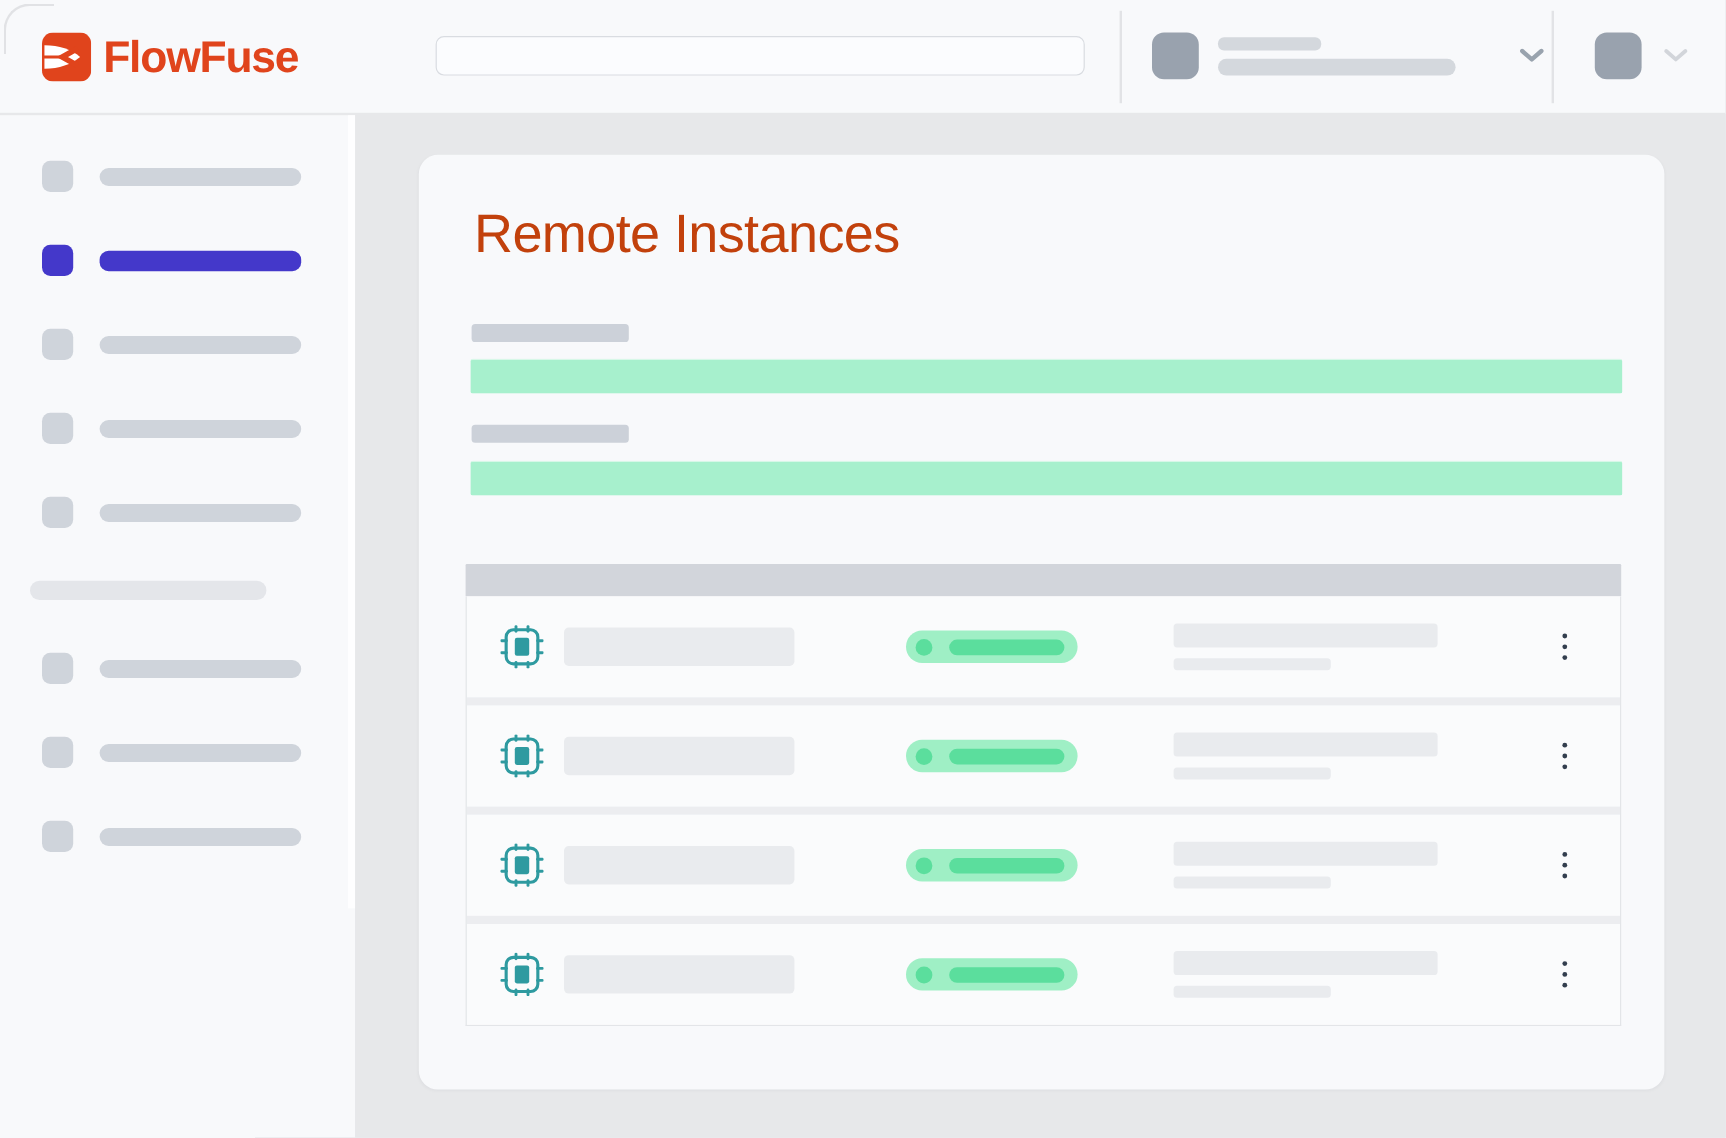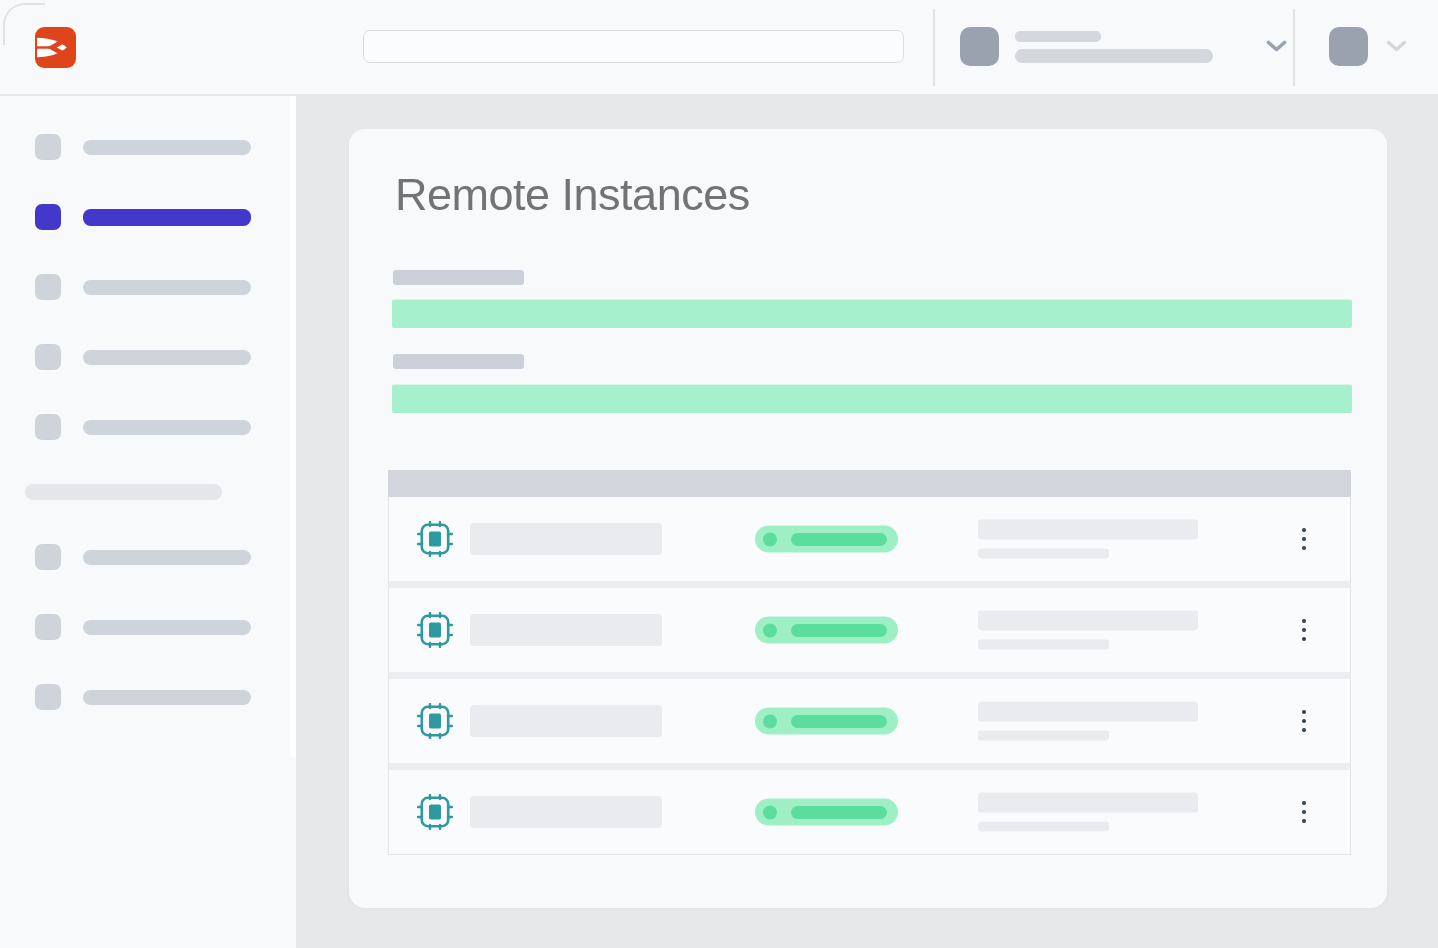--- a/index.html
+++ b/index.html
@@ -42,21 +42,21 @@
   .s-item.active .s-icon, .s-item.active .s-bar { background:#4438CA; }
   .s-item.active .s-bar { height:17px; }
   .s-heading { width:197px; height:16px; border-radius:8px; background:#e4e6ea;
     margin:4px 0 44px 25px; }
 
   
   main { position:absolute; left:296px; top:95px; width:1142px; height:853px; background:#e7e8ea; }
   .card { position:absolute; left:53px; top:34px; width:1038px; height:779px;
     background:#f8f9fb; border-radius:16px; box-shadow:0 1px 3px rgba(20,25,40,.04); }
   h1 { position:absolute; left:46px; top:40px; font-size:45px; font-weight:400;
-    color:#737373; letter-spacing:-.5px; line-height:1.15; }
+    color:#c2410c; letter-spacing:-.5px; line-height:1.15; }
   .field-label { position:absolute; left:44px; width:131px; height:15px;
     border-radius:3px; background:#ccd1d9; }
   .fl-1 { top:141px; } .fl-2 { top:225px; }
   .field-green { position:absolute; left:43px; width:960px; height:29px;
     border-radius:2px; background:#A7F0CD; border-top:1px solid rgba(255,255,255,.55); }
   .fg-1 { top:170px; } .fg-2 { top:255px; }
 
   
   .table { position:absolute; left:39px; top:341px; width:963px; height:385px; }
   .thead { width:100%; height:27px; background:#d2d5db; border-radius:1px; }
@@ -89,20 +89,21 @@
 <div class="app">
   <header>
     <div class="corner-arc"></div>
     <div class="brand">
       <svg class="logo" viewBox="0 0 40 40">
         <rect width="40" height="40" rx="9" fill="#E0441C"></rect>
         <path d="M2 10.5 C14 10.5 24 14 31 20 C24 26 14 29.5 2 29.5 Z" fill="#ffffff"></path>
         <path d="M29 13 L16.5 20 L29 27" stroke="#E0441C" stroke-width="4.6" fill="none" stroke-linejoin="miter"></path>
         <path d="M0 20 L16.5 20" stroke="#E0441C" stroke-width="2.4"></path>
       </svg>
+      <div class="wordmark">FlowFuse</div>
     </div>
     <input class="search" type="text" placeholder="" style="">
     <div class="vdiv d1"></div>
     <div class="team-selector">
       <div class="avatar-sq"></div>
       <div class="team-bars">
         <div class="tbar-s"></div>
         <div class="tbar-b"></div>
       </div>
       <svg class="chev" width="21" height="12" viewBox="0 0 21 12">

